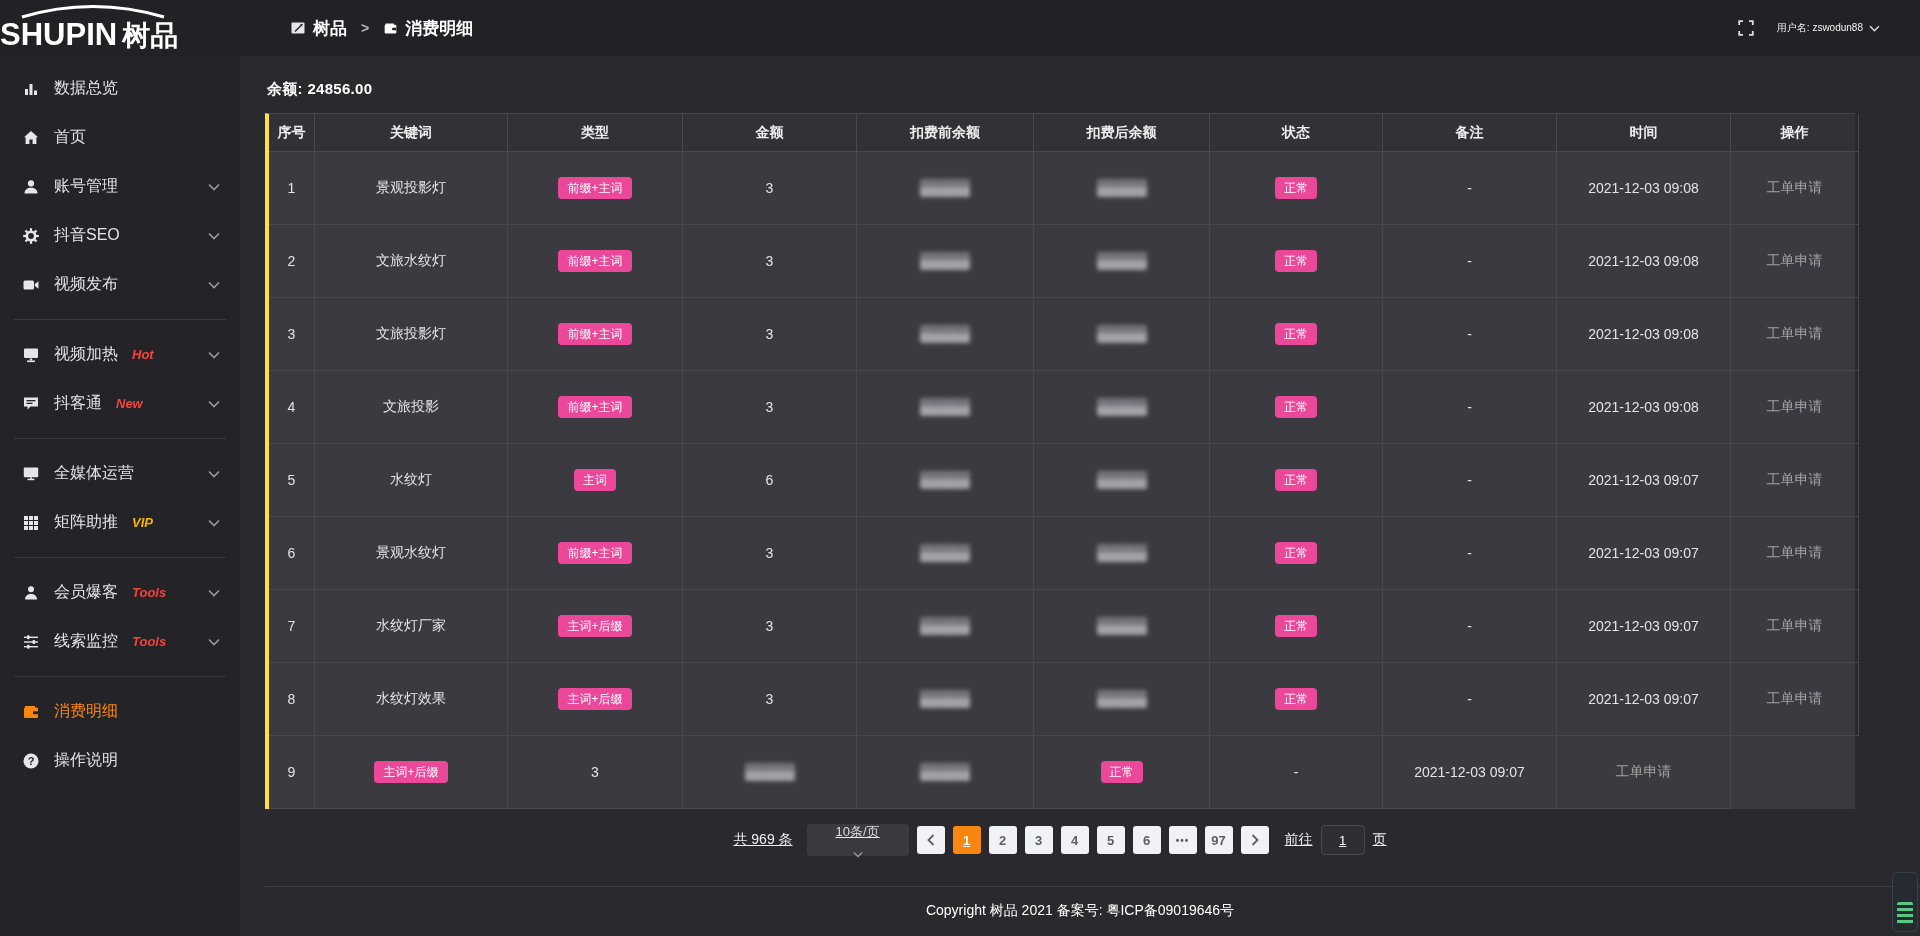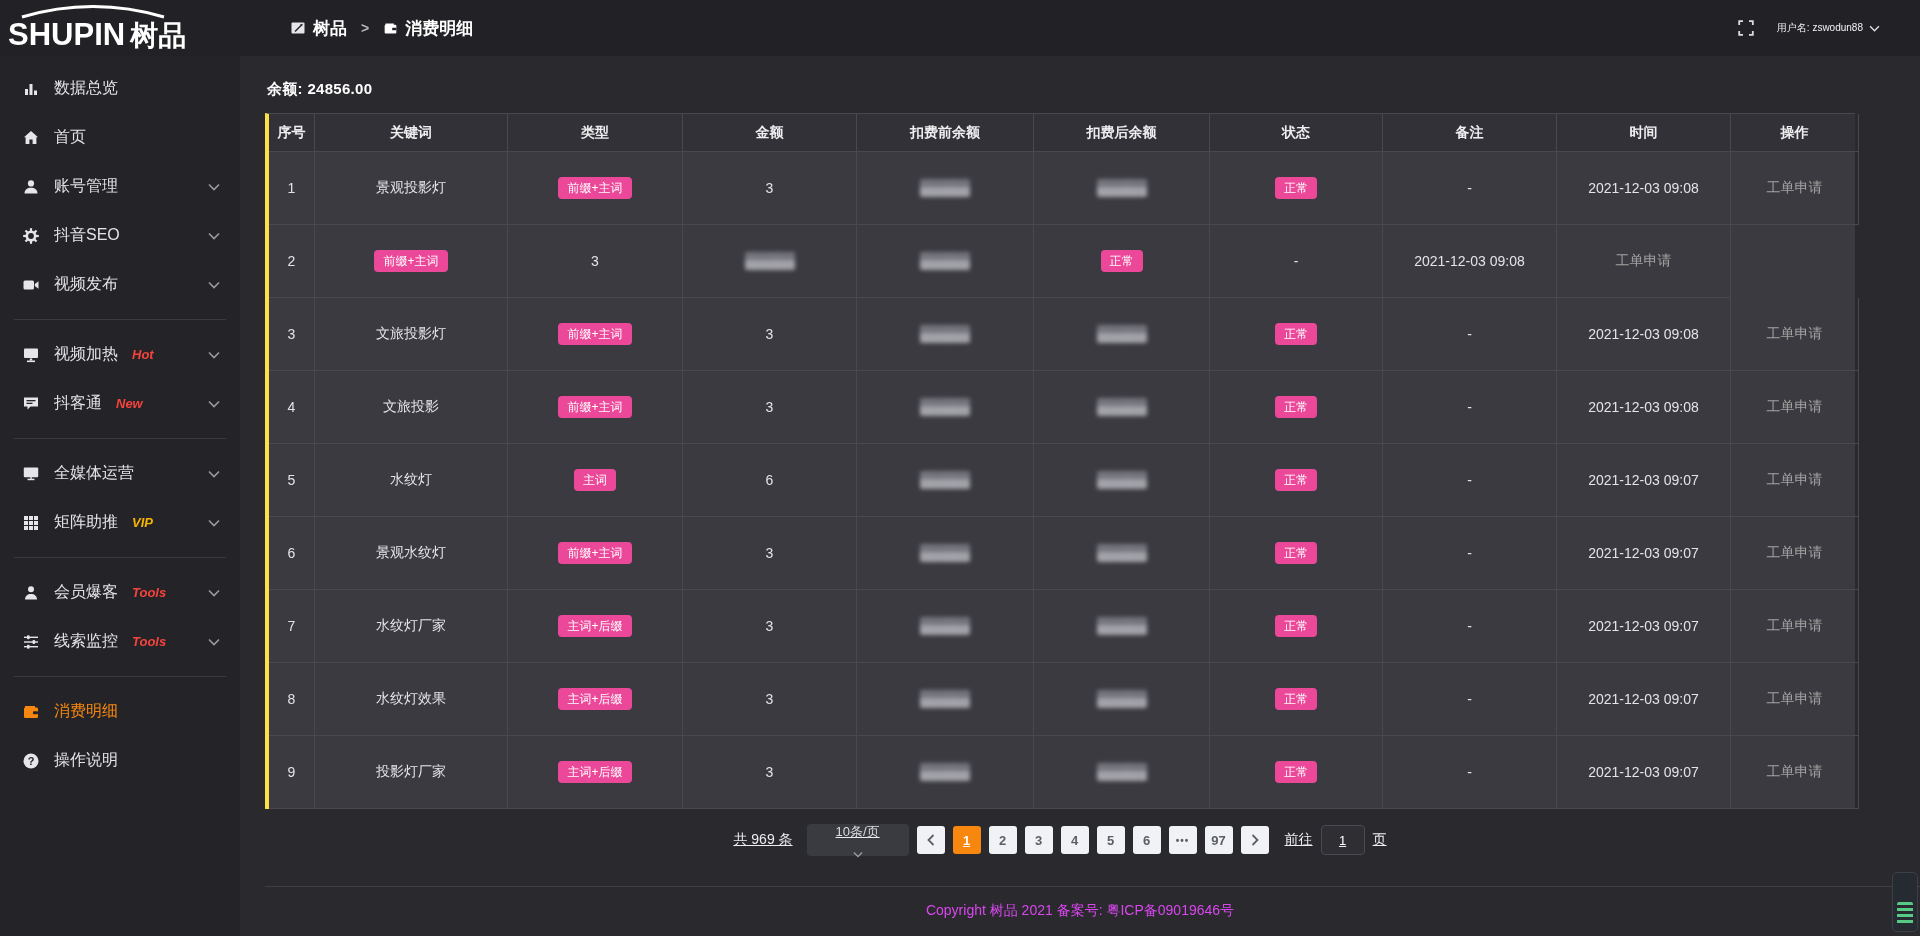--- a/index.html
+++ b/index.html
@@ -4,21 +4,21 @@
 <style>
   * { box-sizing: border-box; margin: 0; padding: 0; }
   html,body { width:1920px; height:936px; overflow:hidden;
     font-family:"Liberation Sans","DejaVu Sans",sans-serif;
     background:#2a2a2e; color:#e8e8ea; }
   .app { display:flex; width:1920px; height:936px; position:relative; }
 
   
   .sidebar { width:240px; height:936px; background:#242428; flex:0 0 240px; }
   .logo { height:56px; background:#222226; display:flex; align-items:flex-end;
-    padding:0 0 6px 8px; position:relative; }
+    padding:0 0 6px 0; position:relative; }
   .logo .arc { position:absolute; top:5px; left:18px; }
   .logo .brand { font-size:31px; font-weight:900; color:#fff; letter-spacing:0; line-height:1; }
   .logo .brand-cn { font-size:28px; font-weight:800; color:#fff; margin-left:5px; line-height:1; }
   nav { padding-top:8px; }
   .s-item { height:49px; display:flex; align-items:center; padding:0 22px; cursor:pointer;
     font-size:16px; color:#e3e3e6; position:relative; }
   .s-item .s-ico { width:18px; height:18px; margin-right:14px; display:flex; align-items:center; justify-content:center; }
   .s-item .badge { font-size:13px; font-weight:bold; font-style:italic; margin-left:14px; }
   .badge.red { color:#f4433c; }
   .badge.vip { color:#f7b500; }
@@ -66,21 +66,21 @@
     display:flex; align-items:center; justify-content:center; font-size:13px; font-weight:bold;
     color:#5a5e66; cursor:pointer; padding:0 6px; }
   .p-btn.activepg { background:#f7870f; color:#fff; }
   .p-goto { display:flex; align-items:center; gap:8px; margin-left:8px; }
   .p-input { width:44px; height:30px; background:#2e2e33; border:1px solid #4a4a52; border-radius:4px;
     color:#fff; text-align:center; font-size:13px; font-family:inherit; }
 
   
   footer { height:50px; flex:0 0 50px; position:relative; display:flex; align-items:center; justify-content:center; }
   footer::before { content:""; position:absolute; top:0; left:25px; right:0; border-top:1px solid #3f3f44; }
-  .copy { font-size:14px; color:#d946ef; }
+  .copy { font-size:14px; color:#ffffff; }
 
   
   .corner { position:absolute; right:2px; bottom:4px; width:26px; height:60px; background:#262a31;
     border:1px solid #3a3f4a; border-radius:5px; cursor:pointer; }
   .corner .stripes { position:absolute; left:4px; right:4px; bottom:5px; height:24px;
     background:repeating-linear-gradient(180deg,#57c984 0 3px,transparent 3px 6px); border-radius:2px; }
 
   svg { display:block; }
 </style>
 </head>
@@ -397,20 +397,21 @@
             </div>
           <div class="td">-</div>
           <div class="td">2021-12-03 09:08</div>
           <div class="td">
               <a class="op">工单申请</a>
             </div>
         </div>
 
         <div class="tr row">
           <div class="td">2</div>
+          <div class="td">文旅水纹灯</div>
           <div class="td">
               <span class="tag">前缀+主词</span>
             </div>
           <div class="td">3</div>
           <div class="td">
               <span class="blur"></span>
             </div>
           <div class="td">
               <span class="blur"></span>
             </div>
@@ -557,21 +558,20 @@
             </div>
           <div class="td">-</div>
           <div class="td">2021-12-03 09:07</div>
           <div class="td">
               <a class="op">工单申请</a>
             </div>
         </div>
 
         <div class="tr row">
           <div class="td">9</div>
-          <div class="td">投影灯厂家</div>
           <div class="td">
               <span class="tag">主词+后缀</span>
             </div>
           <div class="td">3</div>
           <div class="td">
               <span class="blur"></span>
             </div>
           <div class="td">
               <span class="blur"></span>
             </div>

